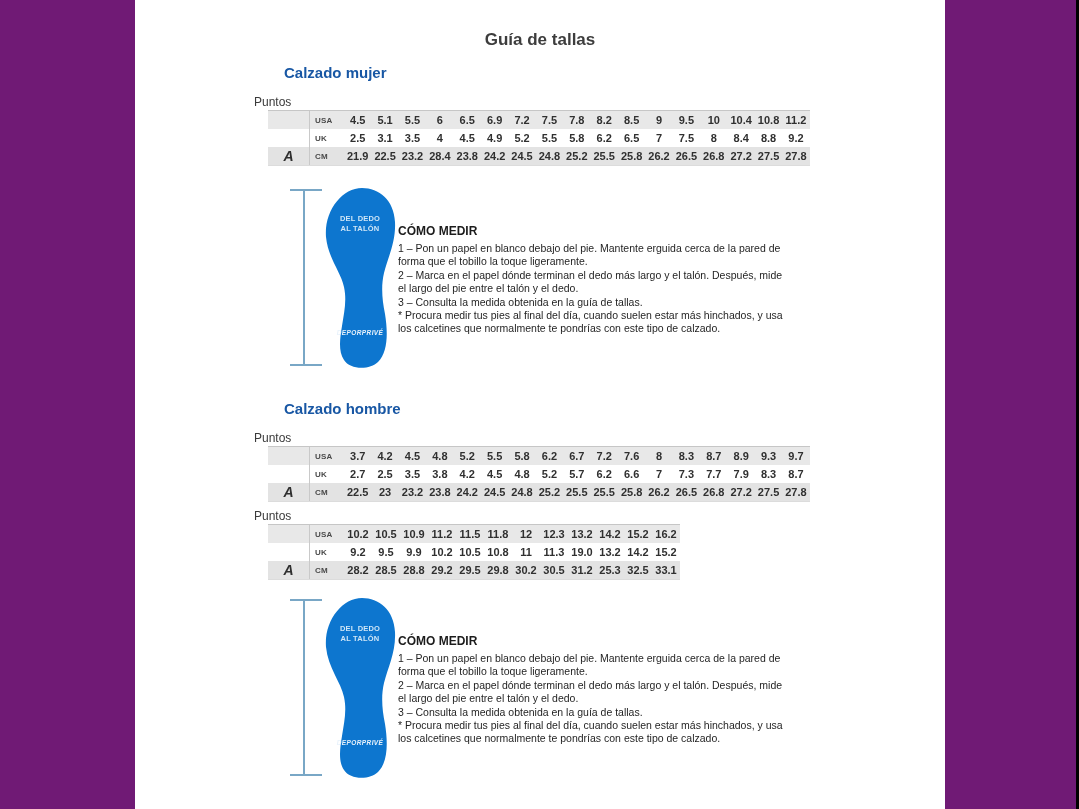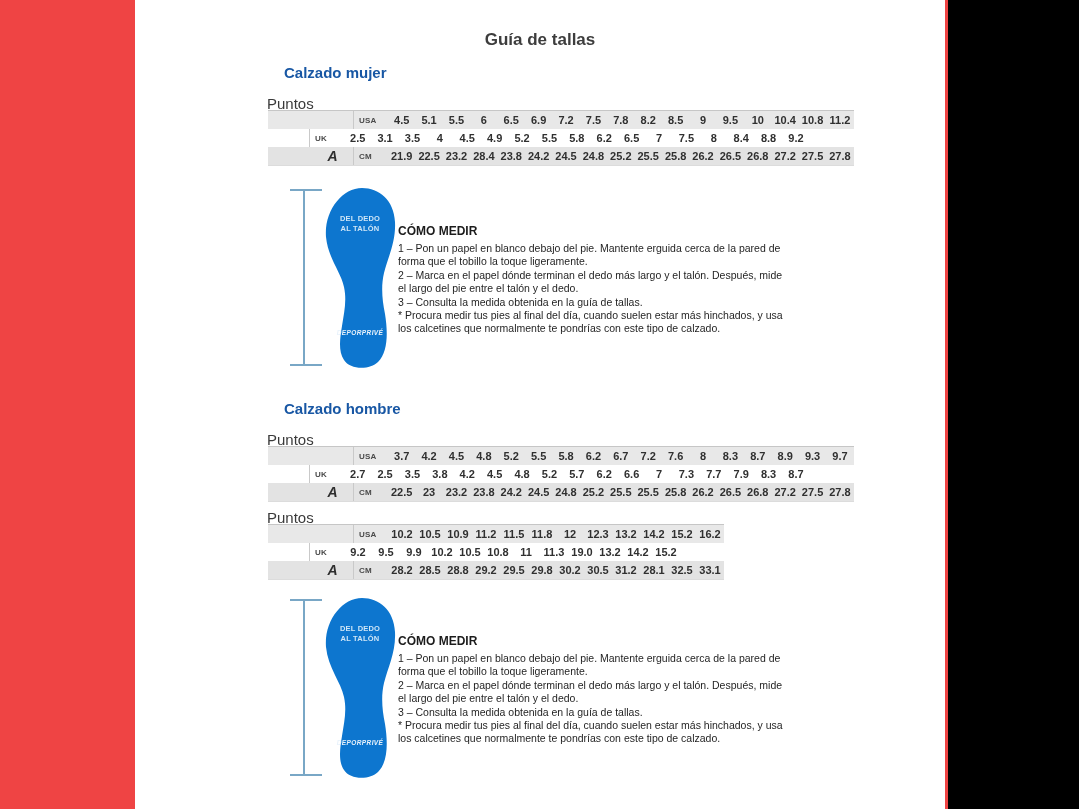--- a/index.html
+++ b/index.html
@@ -1,41 +1,41 @@
 <!DOCTYPE html>
 <html><head>
 <meta charset="utf-8">
 <style>
   html,body { margin:0; padding:0; background:#000; }
   .stage {
-    position:relative; width:948px; height:809px; background:#ef4444;
+    position:relative; width:1076px; height:809px; background:#701a75;
     overflow:hidden; font-family:"Liberation Sans","DejaVu Sans",sans-serif;
   }
   .content {
     position:absolute; left:135px; top:0; width:810px; height:809px; background:#fff;
   }
   .page-title {
     position:absolute; left:0; top:30px; width:810px; text-align:center;
     font-size:17px; font-weight:bold; color:#3d3d3d; margin:0;
   }
   .sec-h {
     position:absolute; left:149px; margin:0;
     font-size:15px; font-weight:bold; color:#1857a4;
   }
   .puntos {
-    position:absolute; left:132px; font-size:15px; color:#3a3a3a;
+    position:absolute; left:119px; font-size:12px; color:#3a3a3a;
   }
   .size-table {
     position:absolute; left:133px;
     border-top:1px solid #c6c6c6; border-bottom:1px solid #dcdcdc;
   }
   .t17 { --colw:27.4px; }
   .t12 { --colw:28px; }
   .t-row { display:flex; height:18px; align-items:center; }
-  .t-row.stripe { background:#e8e8e8;padding-left:44px; }
+  .t-row.stripe { background:#e8e8e8; }
   .t-row.stripe:last-child { background:#e3e3e3; }
   .t-a {
     width:42px; height:100%; box-sizing:border-box; border-right:1px solid #c9c9c9;
     display:flex; align-items:center; justify-content:center;
     font-style:italic; font-size:14px; font-weight:600; color:#2f2f2f;
   }
   .t-sys {
     width:34px; padding-left:5px; box-sizing:border-box;
     font-size:8px; font-weight:600; color:#4a4a4a; letter-spacing:0.2px;
   }
@@ -270,21 +270,21 @@
           <div class="t-sys">CM</div>
           <div class="t-val">28.2</div>
           <div class="t-val">28.5</div>
           <div class="t-val">28.8</div>
           <div class="t-val">29.2</div>
           <div class="t-val">29.5</div>
           <div class="t-val">29.8</div>
           <div class="t-val">30.2</div>
           <div class="t-val">30.5</div>
           <div class="t-val">31.2</div>
-          <div class="t-val">28.1</div>
+          <div class="t-val">25.3</div>
           <div class="t-val">32.5</div>
           <div class="t-val">33.1</div>
         </div>
       </div>
 
     <div class="foot-block" style="top:597px;">
       <div class="measure">
         <div class="cap top"></div>
         <div class="vline"></div>
         <div class="cap bot"></div>

